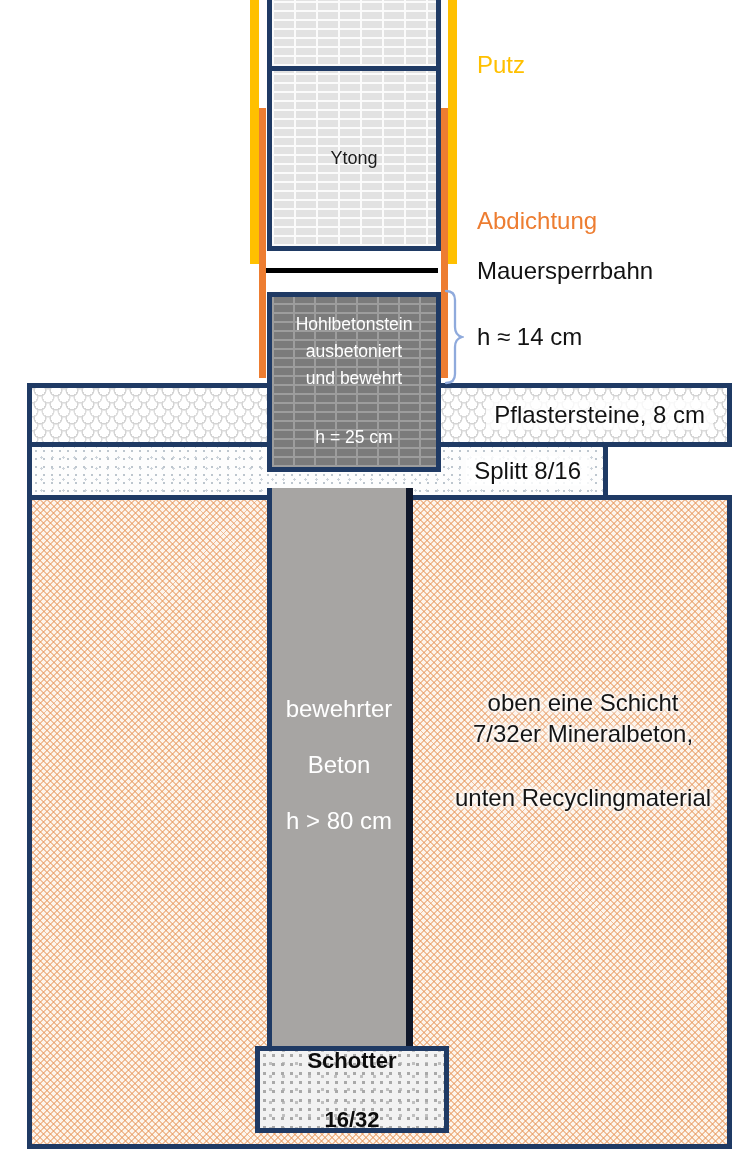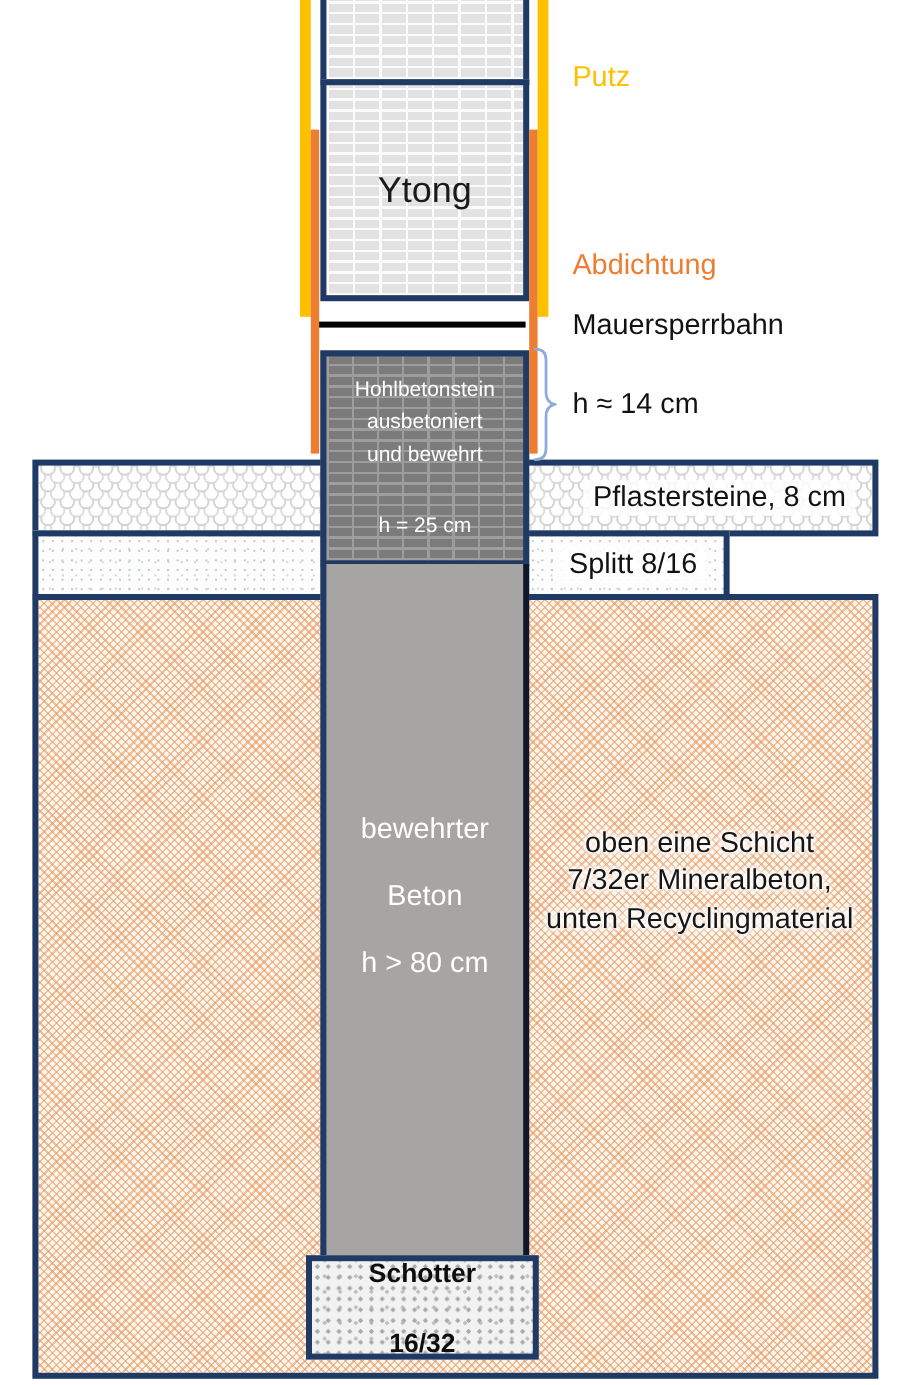--- a/index.html
+++ b/index.html
@@ -65,27 +65,27 @@
     background:rgba(255,255,255,0.82);
     padding:2px 8px;
     text-shadow:0 0 3px #fff,0 0 3px #fff,0 0 5px #fff;
   }
   .soft-halo{
     text-shadow:0 0 4px #fff,0 0 4px #fff,0 0 5px #fff,0 0 6px #fff,0 0 8px #fff;
   }
   .white-txt{color:#ffffff;}
   .center-col{display:flex;flex-direction:column;align-items:center;text-align:center;}
 
-  .ytong-lbl{font-size:30px;color:#1a1a1a;}
+  .ytong-lbl{font-size:18px;color:#1a1a1a;}
   .hohl-txt{font-size:17.5px;line-height:27px;}
   .hohl-h{margin-top:32px;}
   .beton-txt{font-size:24px;line-height:28px;}
   .beton-txt span{margin-bottom:28px;}
   .ground-txt{font-size:24px;line-height:31px;color:#151515;text-align:center;}
-  .ground-gap{margin-top:1px;}
+  .ground-gap{margin-top:33px;}
   .schotter-txt{font-size:22px;font-weight:bold;line-height:31px;color:#0d0d0d;}
 </style>
 </head>
 <body>
 
 <div id="canvas">
 
   <div class="abs navy-border scales" style="left:27px;top:383px;width:705px;height:64px;z-index:1;">
     <span class="abs lbl black-lbl halo" style="right:14px;top:50%;transform:translateY(-50%);">Pflastersteine, 8 cm</span>
   </div>
@@ -112,21 +112,21 @@
 
   <div class="abs navy-border brick-dark" style="left:267px;top:292px;width:174px;height:180px;z-index:3;">
     <div class="center-col white-txt hohl-txt" style="width:100%;padding-top:14px;">
       <span>Hohlbetonstein</span>
       <span>ausbetoniert</span>
       <span>und bewehrt</span>
       <span class="hohl-h">h = 25 cm</span>
     </div>
   </div>
 
-  <div class="abs beton" style="left:267px;top:470px;width:174px;height:576px;border-left:5px solid #1f3a64;border-right:5px solid #0f172a;z-index:3;">
+  <div class="abs beton" style="left:267px;top:488px;width:146px;height:576px;border-left:5px solid #1f3a64;border-right:7px solid #0f172a;z-index:3;">
     <div class="abs center-col white-txt beton-txt" style="left:0;top:207px;width:100%;">
       <span>bewehrter</span>
       <span>Beton</span>
       <span>h &gt; 80 cm</span>
     </div>
   </div>
 
   <div class="abs navy-border speckle center-col schotter-txt" style="left:255px;top:1046px;width:194px;height:87px;justify-content:center;z-index:4;gap:28px;">
     <span>Schotter</span>
     <span>16/32</span>

